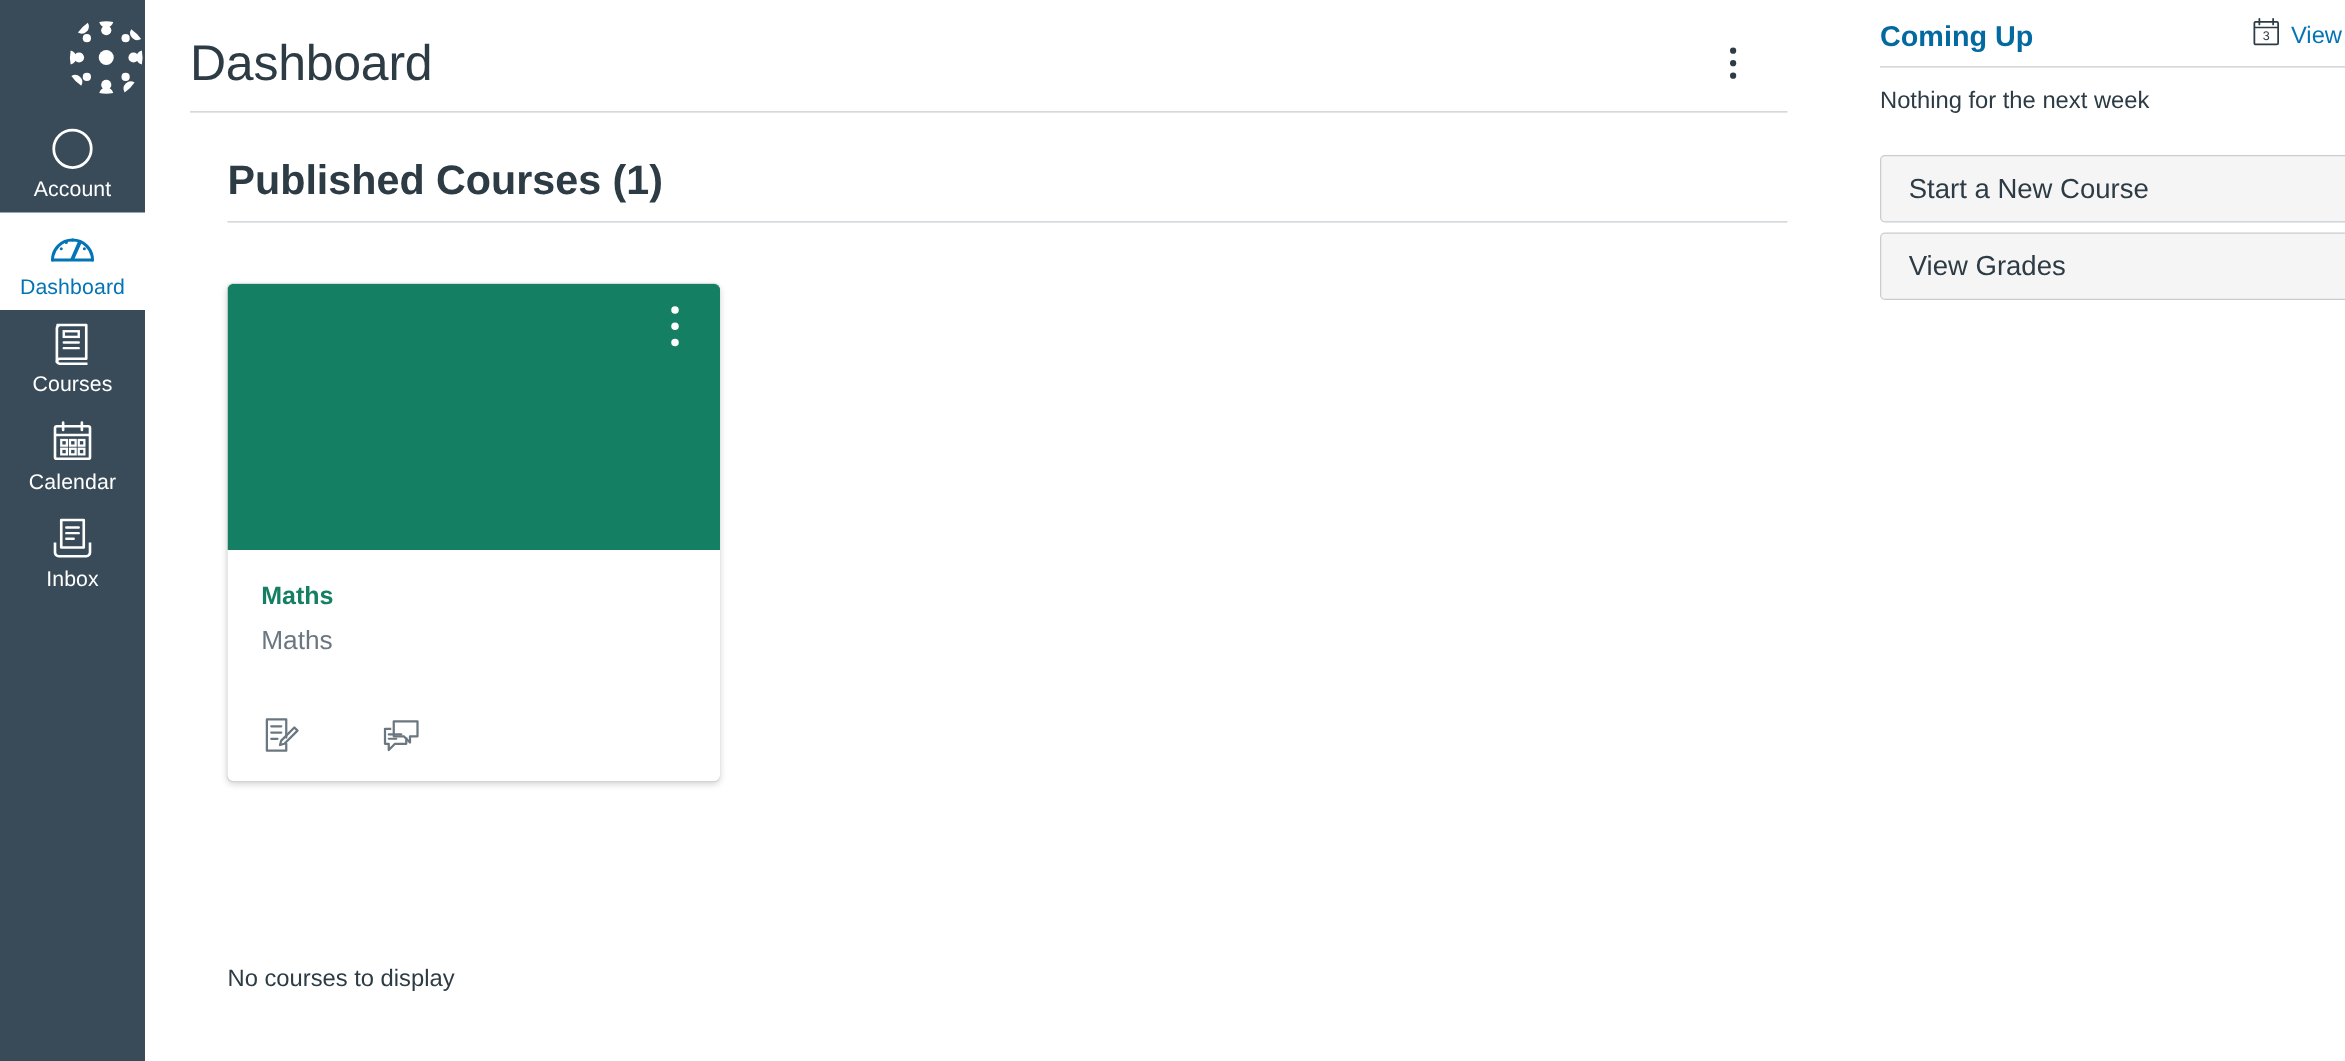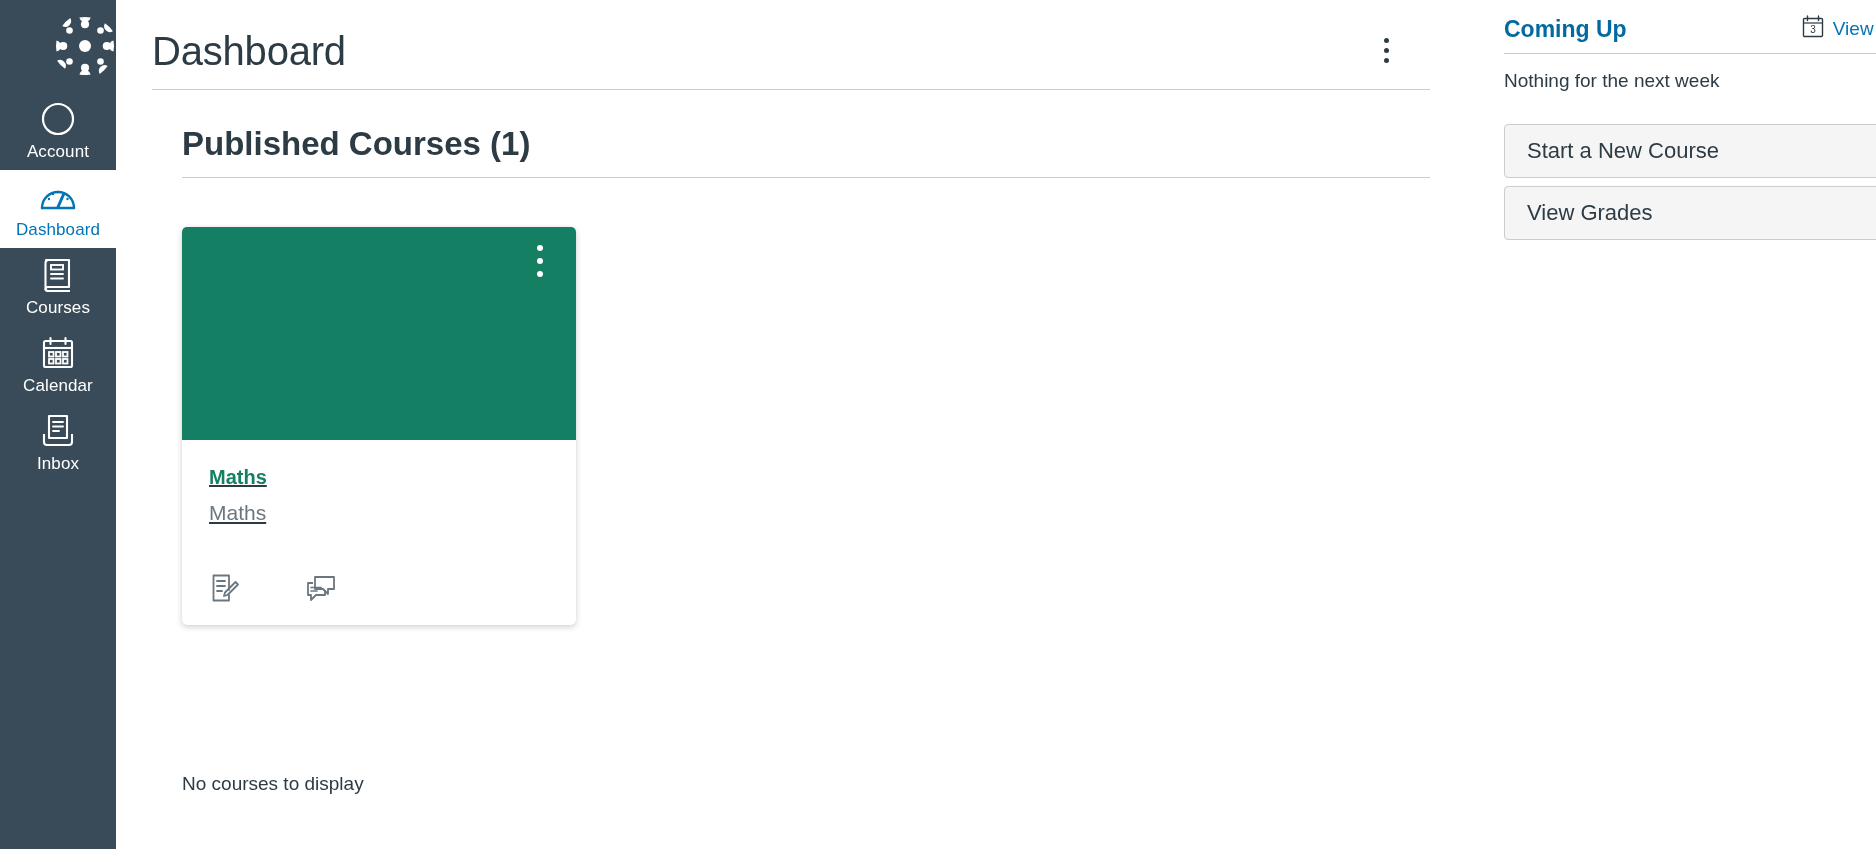--- a/index.html
+++ b/index.html
@@ -111,21 +111,21 @@
   .empty-text {
     position: absolute;
     left: 66px;
     top: 771px;
     font-size: 19px;
     line-height: 26px;
     color: #2D3B45;
   }
 
   
-  .cards-row { position: absolute; left: 66px; top: 227px; text-decoration: underline; }
+  .cards-row { position: absolute; left: 66px; top: 227px; }
   .course-card {
     width: 394px;
     height: 398px;
     background: #ffffff;
     border-radius: 5px;
     box-shadow: 0 2px 6px rgba(0,0,0,.18), 0 0 1px rgba(0,0,0,.12);
     overflow: hidden;
     display: flex;
     flex-direction: column;
   }

